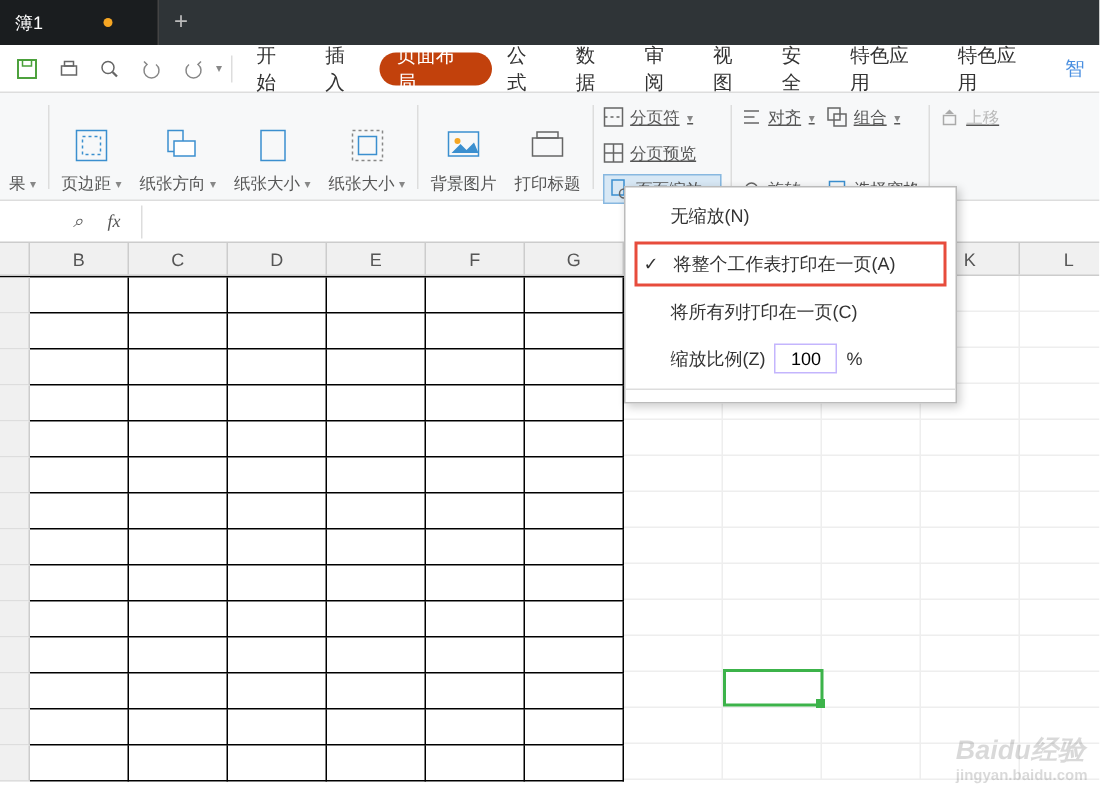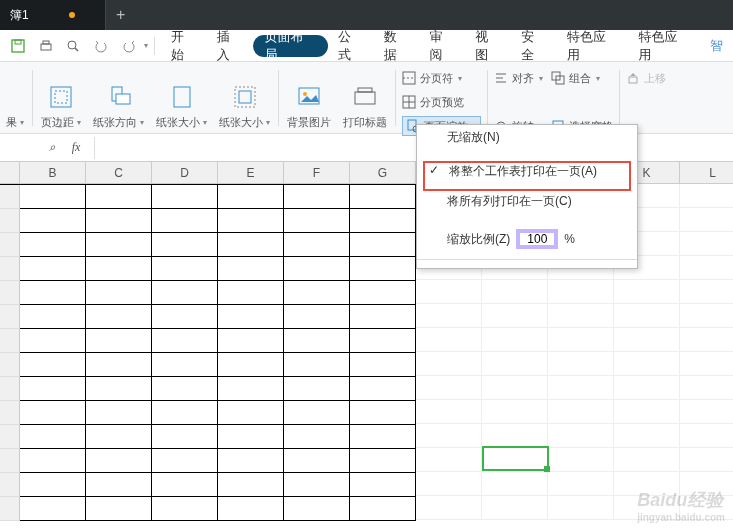--- a/index.html
+++ b/index.html
@@ -7,29 +7,29 @@
 
 .titlebar { height: 30px; background: #2f3437; display: flex; align-items: center; color: #bbb; font-size: 12px; }
 .tab { height: 30px; padding: 0 30px 0 10px; background: #1a1d1f; color: #fff; display: flex; align-items: center; border-right: 1px solid #444; }
 .tab-dot { width: 6px; height: 6px; border-radius: 50%; background: #f6a623; margin-left: 40px; }
 .new-tab { width: 30px; text-align: center; font-size: 16px; color: #bbb; cursor: pointer; }
 
 .menubar { height: 32px; background: #fff; border-bottom: 1px solid #ddd; display: flex; align-items: center; font-size: 13px; color: #333; padding-left: 4px; }
 .menu-icon { width: 24px; height: 24px; display: flex; align-items: center; justify-content: center; margin: 0 2px; cursor: pointer; color: #666; }
 .menu-sep { width: 1px; height: 18px; background: #ddd; margin: 0 6px; }
 .menu-item { padding: 0 10px; height: 32px; display: flex; align-items: center; cursor: pointer; }
-.menu-item.active { background: #0c4a6e; color: #fff; border-radius: 14px; padding: 2px 12px; height: 22px; line-height: 18px; }
+.menu-item.active { background: #c2410c; color: #fff; border-radius: 14px; padding: 2px 12px; height: 22px; line-height: 18px; }
 .menu-item:last-child { color: #4a8fe0; }
 
 .ribbon { height: 72px; background: #f7f8f9; border-bottom: 1px solid #ddd; display: flex; align-items: flex-start; padding: 4px 0 0 0; font-size: 11px; color: #555; }
 .ribbon-group { display: flex; flex-direction: column; align-items: center; justify-content: flex-end; height: 64px; padding: 0 6px; }
 .ribbon-big-icon { width: 28px; height: 28px; margin-bottom: 4px; display: flex; align-items: center; justify-content: center; }
 .ribbon-label { font-size: 11px; white-space: nowrap; display: flex; align-items: center; gap: 2px; }
 .ribbon-sep { width: 1px; height: 56px; background: #ddd; margin: 4px 2px 0 2px; }
-.ribbon-col { display: flex; flex-direction: column; gap: 4px; padding: 2px 4px; }
+.ribbon-col { display: flex; flex-direction: column; gap: 4px; padding: 2px 4px; text-decoration: underline; }
 .ribbon-row { display: flex; align-items: center; gap: 4px; font-size: 11px; height: 20px; cursor: pointer; white-space: nowrap; }
 .ribbon-row.active { background: #d8e8f5; border: 1px solid #88b8e0; padding: 1px 3px; }
 .dd { font-size: 8px; margin-left: 1px; color: #888; }
 
 .formulabar { height: 28px; border-bottom: 1px solid #ccc; display: flex; align-items: center; font-size: 12px; color: #555; padding-left: 40px; }
 .fb-icon { width: 24px; text-align: center; font-style: italic; font-family: serif; }
 .fb-input { flex: 1; height: 22px; border-left: 1px solid #ddd; margin-left: 6px; padding-left: 6px; }
 
 .sheet { position: relative; height: 369px; overflow: hidden; }
 .col-headers { display: flex; height: 22px; background: #f0f0f0; border-bottom: 1px solid #ccc; }
@@ -39,26 +39,26 @@
 .row { display: flex; height: 24px; }
 .bordered .row .cell { border-right: 1px solid #000; border-bottom: 1px solid #000; }
 .bordered { border-top: 1px solid #000; }
 .cell { flex: 0 0 66px; height: 24px; }
 .plain .cell { border-right: 1px solid #eee; border-bottom: 1px solid #eee; }
 .rowh { flex: 0 0 20px; background: #f0f0f0; border-right: 1px solid #ccc; border-bottom: 1px solid #ddd; }
 .sel-cell { position: absolute; left: 482px; top: 262px; width: 67px; height: 25px; border: 2px solid #3cb34a; pointer-events: none; }
 .sel-handle { position: absolute; right: -3px; bottom: -3px; width: 6px; height: 6px; background: #3cb34a; }
 
 .dropdown { position: absolute; left: 416px; top: 124px; width: 222px; background: #fff; border: 1px solid #bbb; box-shadow: 2px 2px 6px rgba(0,0,0,0.2); font-size: 12px; color: #333; padding: 4px 0; }
-.dd-item { height: 30px; display: flex; align-items: flex-start; padding: 0 12px 0 30px; position: relative; cursor: pointer; }
+.dd-item { height: 30px; display: flex; align-items: center; padding: 0 12px 0 30px; position: relative; cursor: pointer; }
 .dd-item .chk { position: absolute; left: 8px; font-size: 12px; color: #333; }
 .dd-item.highlight { border: 2px solid #e74c3c; margin: 2px 6px; padding-left: 24px; }
 .dd-item.highlight .chk { left: 4px; }
 .dd-scale { height: 32px; display: flex; align-items: center; padding-left: 30px; gap: 6px; }
-.dd-scale input { width: 42px; height: 20px; text-align: center; border: 4px solid #c4b5fd; font-size: 12px; }
+.dd-scale input { width: 42px; height: 20px; text-align: center; border: 1px solid #c4b5fd; font-size: 12px; }
 .dd-sep { height: 1px; background: #ddd; margin: 4px 0; }
 .dd-item .iconbox { position: absolute; left: 8px; width: 14px; height: 14px; border: 1px solid #888; }
 
 .watermark { position: absolute; right: 8px; bottom: 8px; font-size: 18px; color: rgba(0,0,0,0.15); font-weight: bold; font-style: italic; }
 .watermark small { display: block; font-size: 10px; font-style: normal; }
 
 svg { display: block; }
 </style>
 </head>
 <body>

